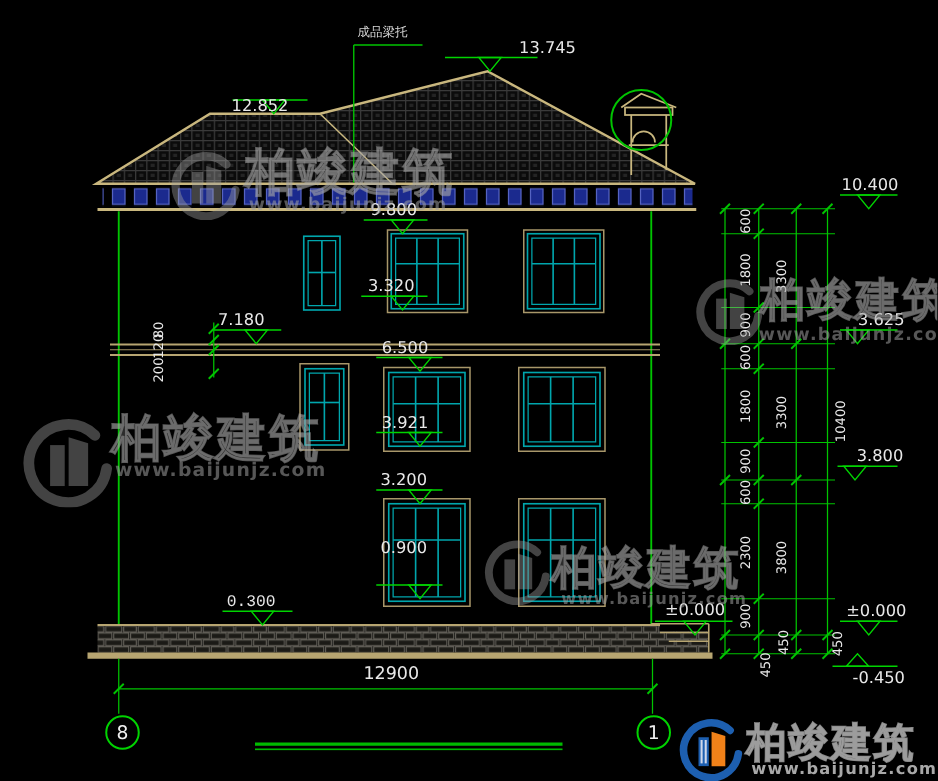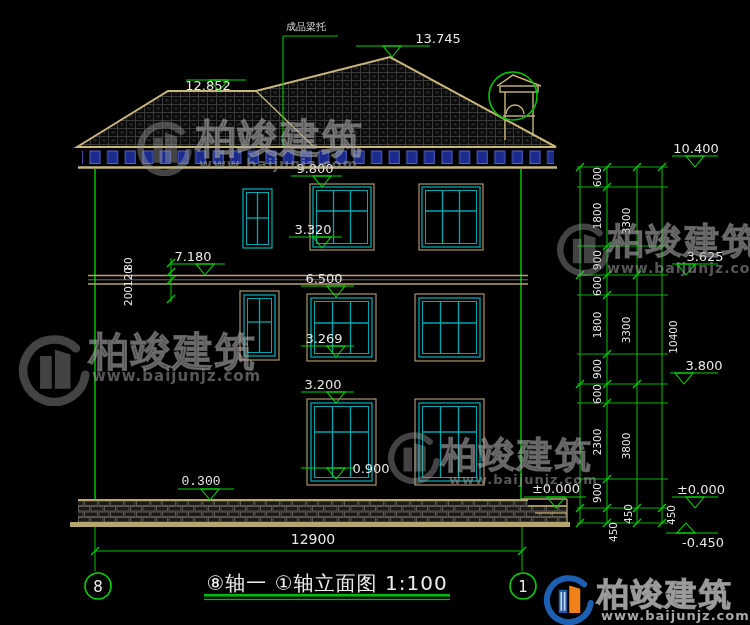--- a/index.html
+++ b/index.html
@@ -270,23 +270,23 @@
   </g>
 </svg>
 
 <div class="lbl sm" style="left:306px;top:22px;">成品梁托</div>
 <div class="lbl" style="left:390px;top:32px;margin-left:48px;">13.745</div>
 <div class="lbl" style="left:208px;top:79px;">12.852</div>
 <div class="lbl" style="left:315px;top:162px;">9.800</div>
 <div class="lbl" style="left:313px;top:223px;">3.320</div>
 <div class="lbl" style="left:193px;top:250px;">7.180</div>
 <div class="lbl" style="left:324px;top:272px;">6.500</div>
-<div class="lbl" style="left:324px;top:332px;">3.269</div>
+<div class="lbl" style="left:324px;top:332px;">3.921</div>
 <div class="lbl" style="left:323px;top:378px;">3.200</div>
-<div class="lbl" style="left:323px;top:462px;margin-left:48px;">0.900</div>
+<div class="lbl" style="left:323px;top:432px;">0.900</div>
 <div class="lbl" style="left:201px;top:475px;font-family:Liberation Mono, monospace;">0.300</div>
 <div class="lbl" style="left:556px;top:482px;">±0.000</div>
 
 <div class="lbl rot" style="left:128px;top:264px;">80</div>
 <div class="lbl rot" style="left:128px;top:277px;">120</div>
 <div class="lbl rot" style="left:128px;top:296px;">200</div>
 
 <div class="lbl rot" style="left:597px;top:177px;">600</div>
 <div class="lbl rot" style="left:597px;top:216px;">1800</div>
 <div class="lbl rot" style="left:597px;top:260px;">900</div>
@@ -307,21 +307,20 @@
 <div class="lbl rot" style="left:671px;top:515px;">450</div>
 
 <div class="lbl" style="left:696px;top:142px;">10.400</div>
 <div class="lbl" style="left:705px;top:250px;">3.625</div>
 <div class="lbl" style="left:704px;top:359px;">3.800</div>
 <div class="lbl" style="left:701px;top:483px;">±0.000</div>
 <div class="lbl" style="left:703px;top:536px;">-0.450</div>
 
 <div class="lbl" style="left:313px;top:532px;font-size:14px;">12900</div>
 
-<div class="lbl ttl" style="left:327px;top:573px;">⑧轴一 ①轴立面图 1:100</div>
 <div class="lbl bub" style="left:98px;top:587px;">8</div>
 <div class="lbl bub" style="left:523px;top:587px;">1</div>
 
 <svg class="wmlogo" style="left:132px;top:116px;" width="60" height="60">
       <use href="#bjLogo"></use>
     </svg>
 <div class="wm" style="left:196px;top:118px;font-size:40px;">柏竣建筑</div>
 <div class="wmurl" style="left:199px;top:157px;">www.baijunjz.com</div>
 
 <svg class="wmlogo" style="left:552px;top:218px;" width="58" height="58">

